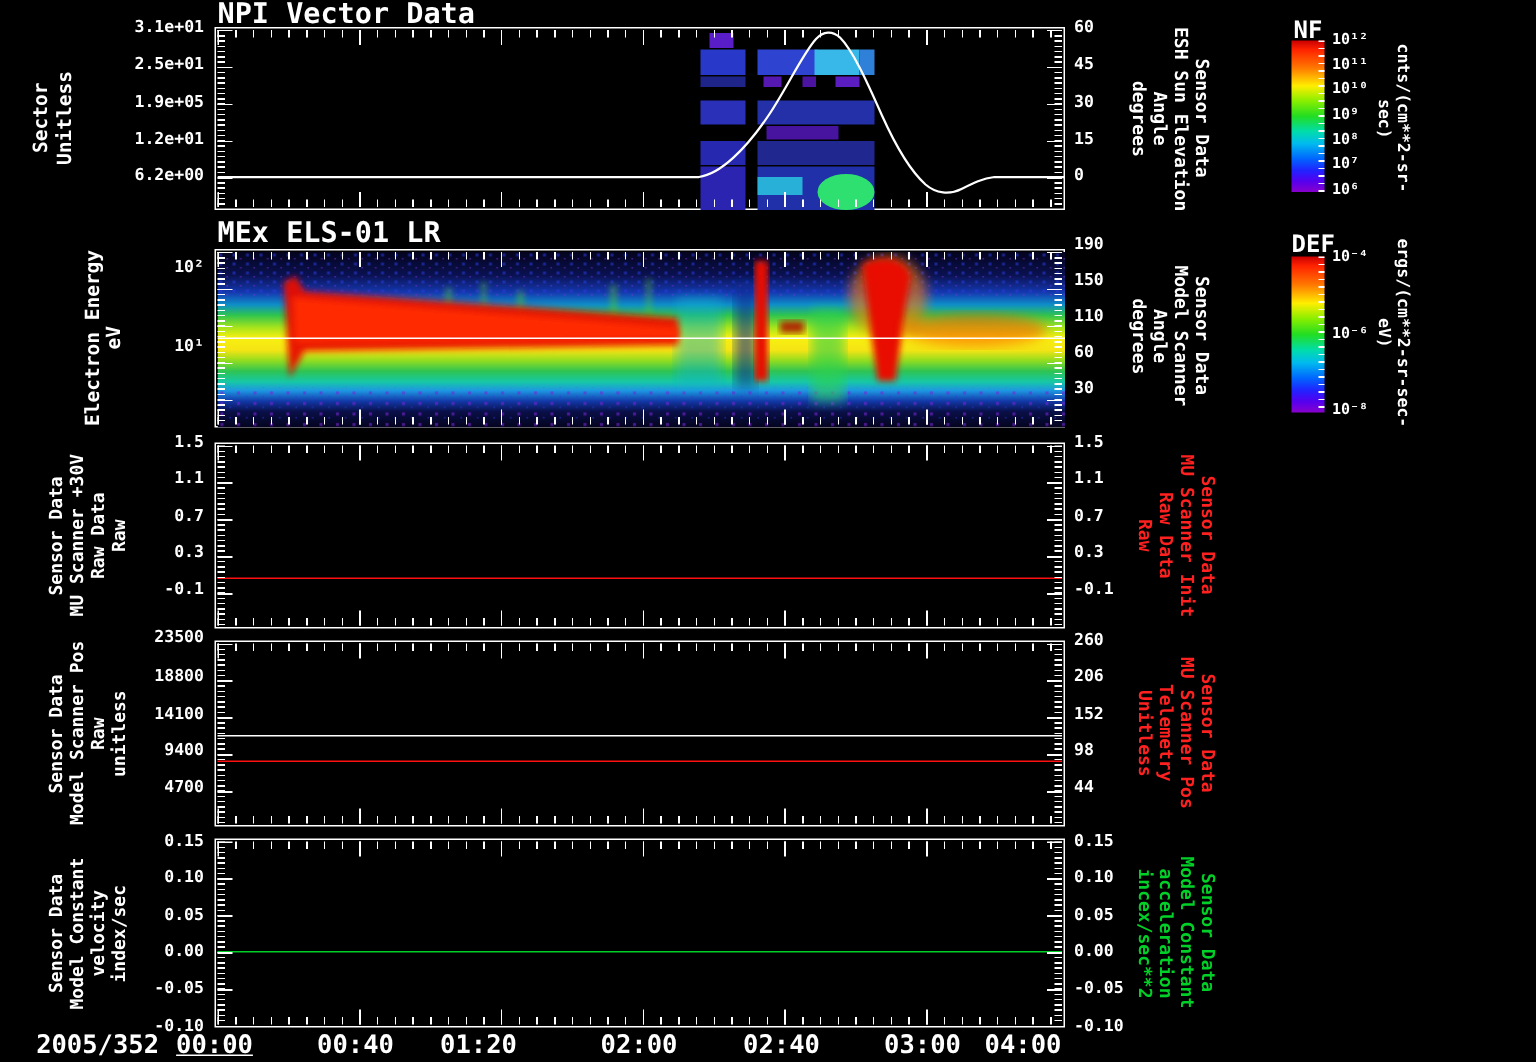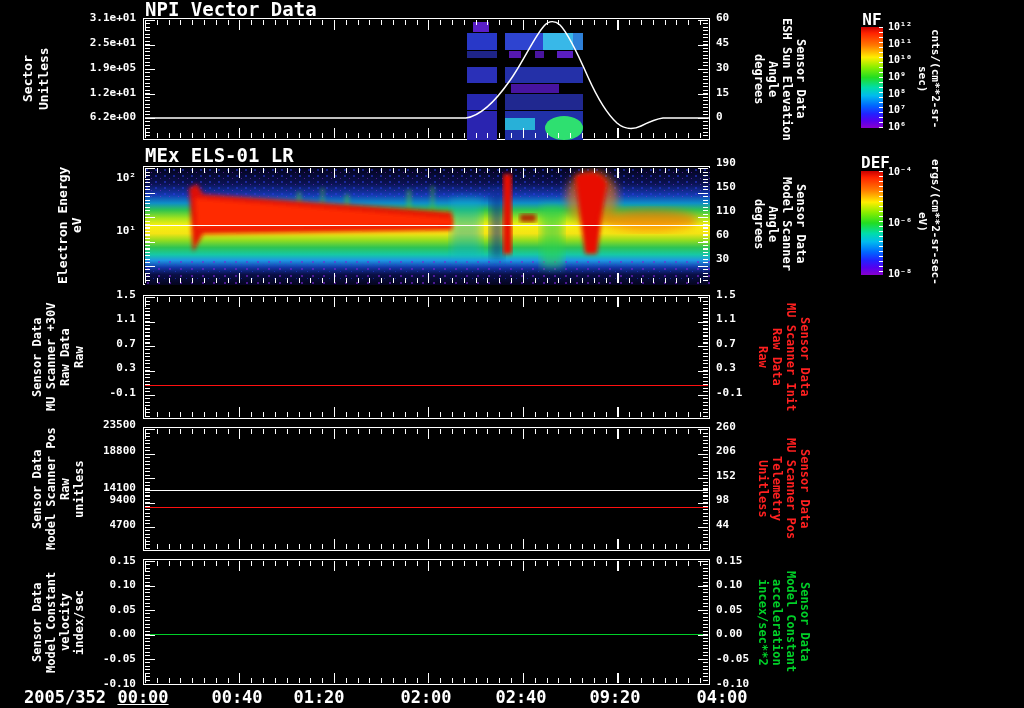--- a/index.html
+++ b/index.html
@@ -219,21 +219,21 @@
   <div class="rlmaj"></div>
   <div class="rrmin"></div>
   <div class="rrmaj"></div>
   <div class="xtmin"></div>
   <div class="xtmaj"></div>
   <div class="xbmin"></div>
   <div class="xbmaj"></div>
 </div>
 <span class="tick tl" style="top:417px;">23500</span>
 <span class="tick tl" style="top:443px;">18800</span>
-<span class="tick tl" style="top:480px;">14100</span>
+<span class="tick tl" style="top:468px;">14100</span>
 <span class="tick tl" style="top:492px;">9400</span>
 <span class="tick tl" style="top:517px;">4700</span>
 <span class="tick tr" style="top:419px;">260</span>
 <span class="tick tr" style="top:443px;">206</span>
 <span class="tick tr" style="top:468px;">152</span>
 <span class="tick tr" style="top:492px;">98</span>
 <span class="tick tr" style="top:517px;">44</span>
 <div class="vt vtl" style="left:30px;top:427px;height:124px;">Sensor Data
 Model Scanner Pos
 Raw
@@ -274,22 +274,22 @@
 Model Constant
 acceleration
 incex/sec**2</div>
 
 <span class="xlab" style="left:6px;width:100px;text-align:right;padding-left:8px;box-sizing:border-box;">2005/352</span>
 <span class="xlab" style="left:105px;text-decoration:underline;">00:00</span>
 <span class="xlab" style="left:199px;">00:40</span>
 <span class="xlab" style="left:281px;">01:20</span>
 <span class="xlab" style="left:388px;">02:00</span>
 <span class="xlab" style="left:483px;">02:40</span>
-<span class="xlab" style="left:577px;">09:20</span>
-<span class="xlab" style="left:684px;text-align:center;">04:00</span>
+<span class="xlab" style="left:577px;">03:00</span>
+<span class="xlab" style="left:644px;text-align:center;">04:00</span>
 
 <div class="cbname" style="top:13px;">NF</div>
 <div class="cbar" style="top:27px;height:101px;">
   <div class="cbticks"></div>
 </div>
 <span class="cbl" style="top:20px;">10¹²</span>
 <span class="cbl" style="top:37px;">10¹¹</span>
 <span class="cbl" style="top:53px;">10¹⁰</span>
 <span class="cbl" style="top:70px;">10⁹</span>
 <span class="cbl" style="top:87px;">10⁸</span>

